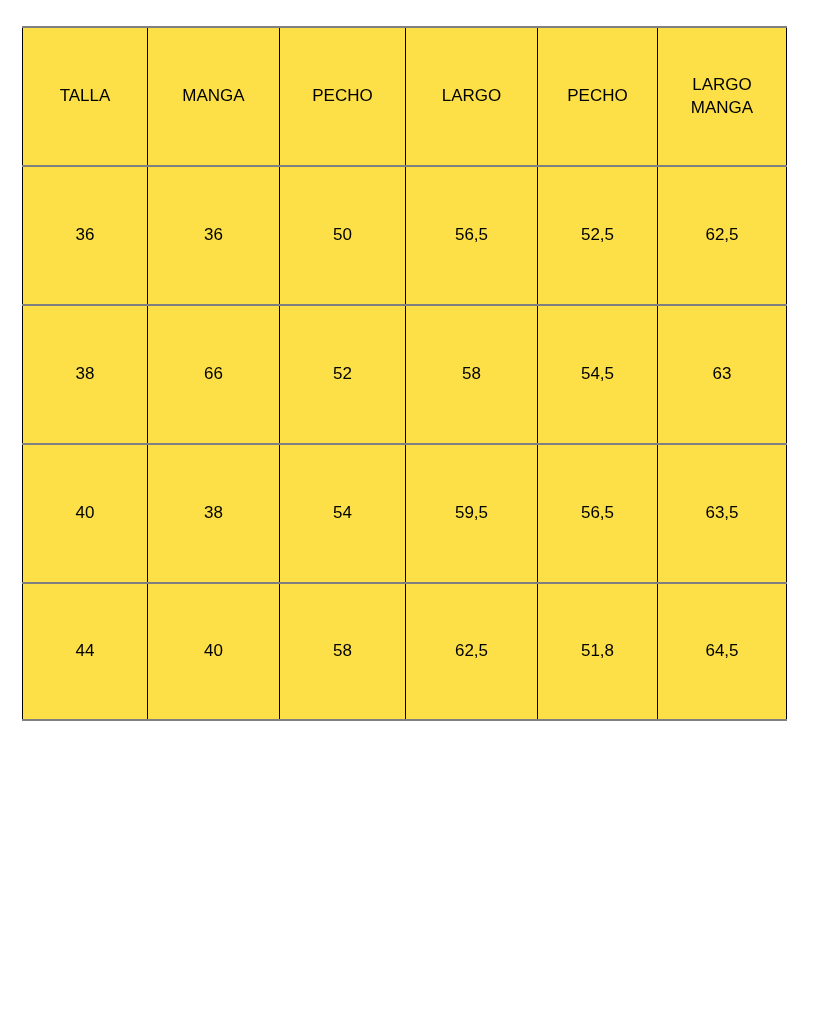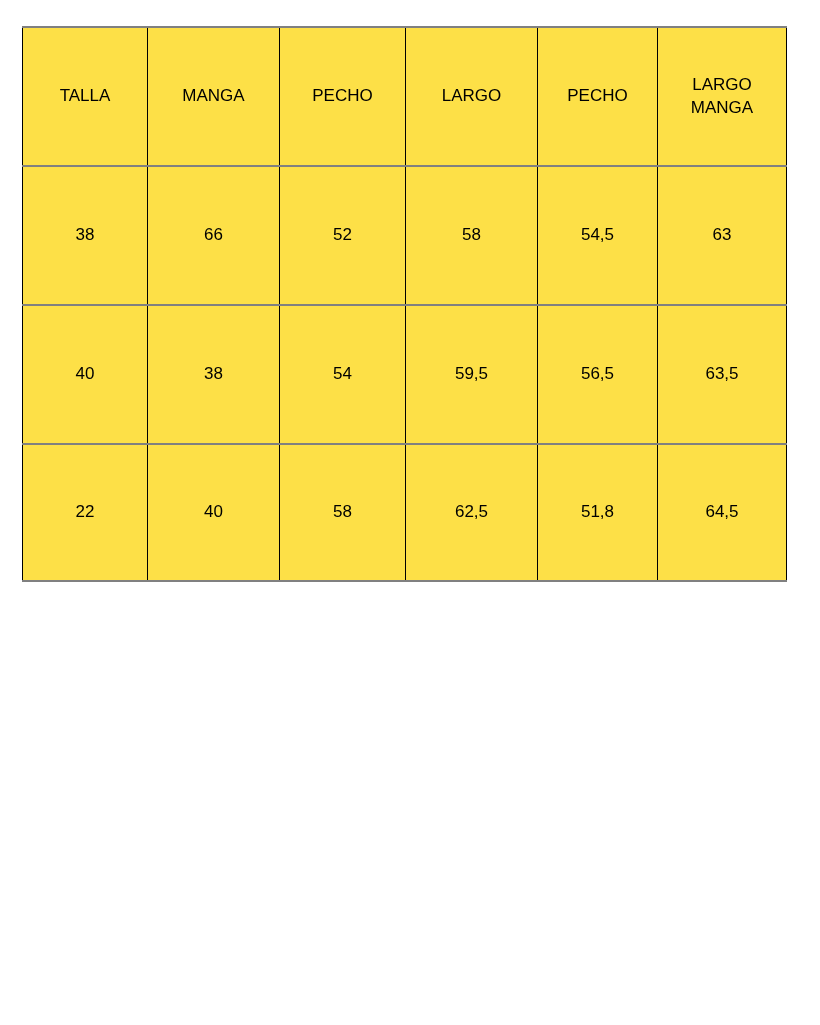--- a/index.html
+++ b/index.html
@@ -105,38 +105,46 @@
           <span class="hdr-wrap">PECHO</span>
         </th>
         <th>
           <span class="hdr-wrap">LARGO
 MANGA</span>
         </th>
       </tr>
     </thead>
 
     <tbody>
+      <tr class="row-2">
+        <td>36</td>
+        <td>36</td>
+        <td>50</td>
+        <td>56,5</td>
+        <td>52,5</td>
+        <td>62,5</td>
+      </tr>
       <tr class="row-3">
         <td>38</td>
         <td>66</td>
         <td>52</td>
         <td>58</td>
         <td>54,5</td>
         <td>63</td>
       </tr>
       <tr class="row-4">
         <td>40</td>
         <td>38</td>
         <td>54</td>
         <td>59,5</td>
         <td>56,5</td>
         <td>63,5</td>
       </tr>
       <tr class="row-6">
-        <td>22</td>
+        <td>44</td>
         <td>40</td>
         <td>58</td>
         <td>62,5</td>
         <td>51,8</td>
         <td>64,5</td>
       </tr>
     </tbody>
   </table>
 
 </div>

